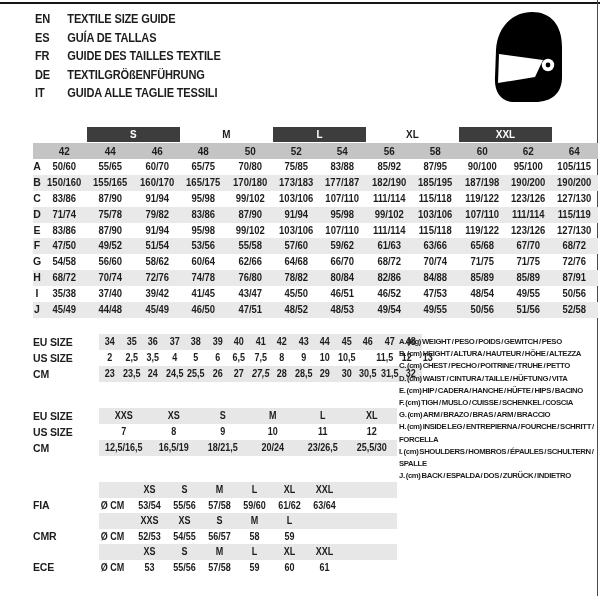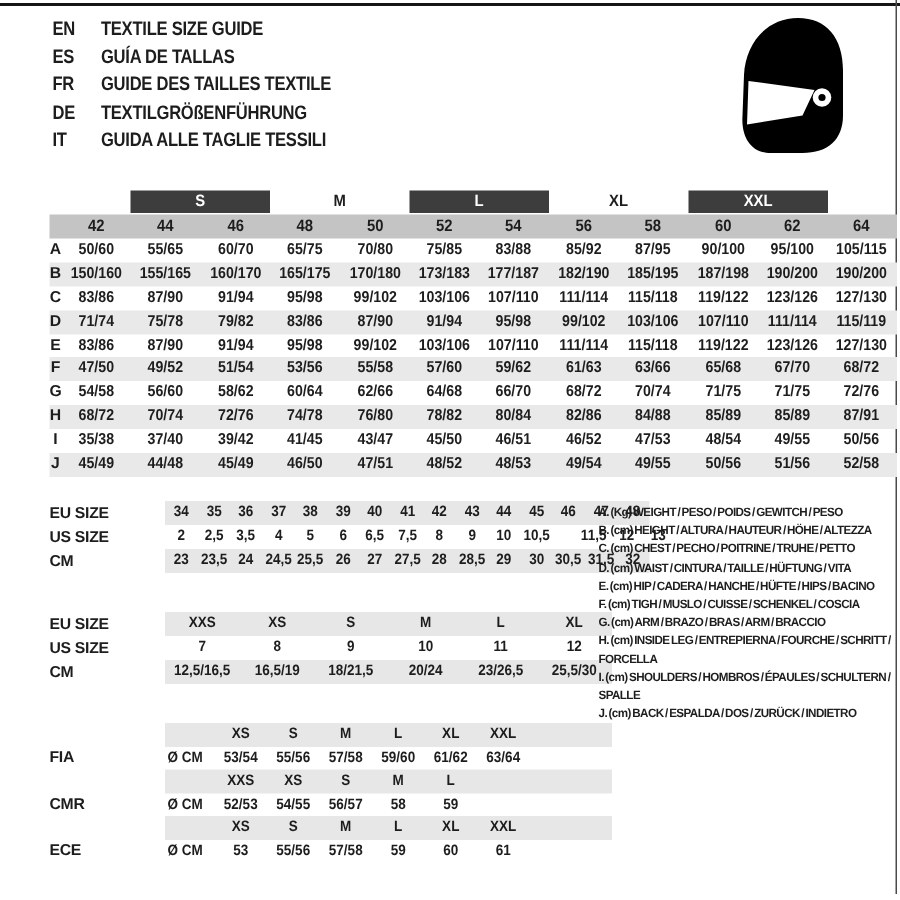--- a/index.html
+++ b/index.html
@@ -30,21 +30,21 @@
   .mt-row.shade{background:#e9e9e9;}
   .mt-label{width:8px;text-align:center;flex:none;}
   .mt-cell{width:46.42px;flex:none;text-align:center;white-space:nowrap;}
 
   
   .sec{position:absolute;left:33px;font-size:10px;}
   .sec-bar{margin-left:59px;height:16px;line-height:16px;background:#3d3d3d;color:#fff;
            font-size:10.5px;white-space:nowrap;}
   .sec-bar span{display:inline-block;padding-left:5px;transform:scaleX(.85);transform-origin:left;}
   .sec-row{display:flex;height:16px;line-height:16px;}
-  .sec-label{width:77px;flex:none;font-size:10.5px;letter-spacing:-.2px;}
+  .sec-label{width:66px;flex:none;font-size:10.5px;letter-spacing:-.2px;}
   .sec-cells{display:flex;flex:none;}
   .sec-cells.shade{background:#e7e7e7;}
   .sec-cell{flex:none;text-align:center;white-space:nowrap;}
 
   
   .hm-unit{width:33px;flex:none;text-align:left;white-space:nowrap;}
   .hm-cell{width:35px;flex:none;text-align:center;white-space:nowrap;}
   .hm-row{display:flex;height:15.6px;line-height:15.6px;}
 
   
@@ -659,21 +659,21 @@
             </span>
             <span class="sec-cell" style="width: 21.5333px;">
               <span class="celltxt" style="display: block;">25,5</span>
             </span>
             <span class="sec-cell" style="width: 21.5333px;">
               <span class="celltxt" style="display: block;">26</span>
             </span>
             <span class="sec-cell" style="width: 21.5333px;">
               <span class="celltxt" style="display: block;">27</span>
             </span>
-            <span class="sec-cell" style="width: 21.5333px;">
+            <span class="sec-cell" style="width: 21.5333px; font-style: italic;">
               <span class="celltxt" style="display: block;">27,5</span>
             </span>
             <span class="sec-cell" style="width: 21.5333px;">
               <span class="celltxt" style="display: block;">28</span>
             </span>
             <span class="sec-cell" style="width: 21.5333px;">
               <span class="celltxt" style="display: block;">28,5</span>
             </span>
             <span class="sec-cell" style="width: 21.5333px;">
               <span class="celltxt" style="display: block;">29</span>

